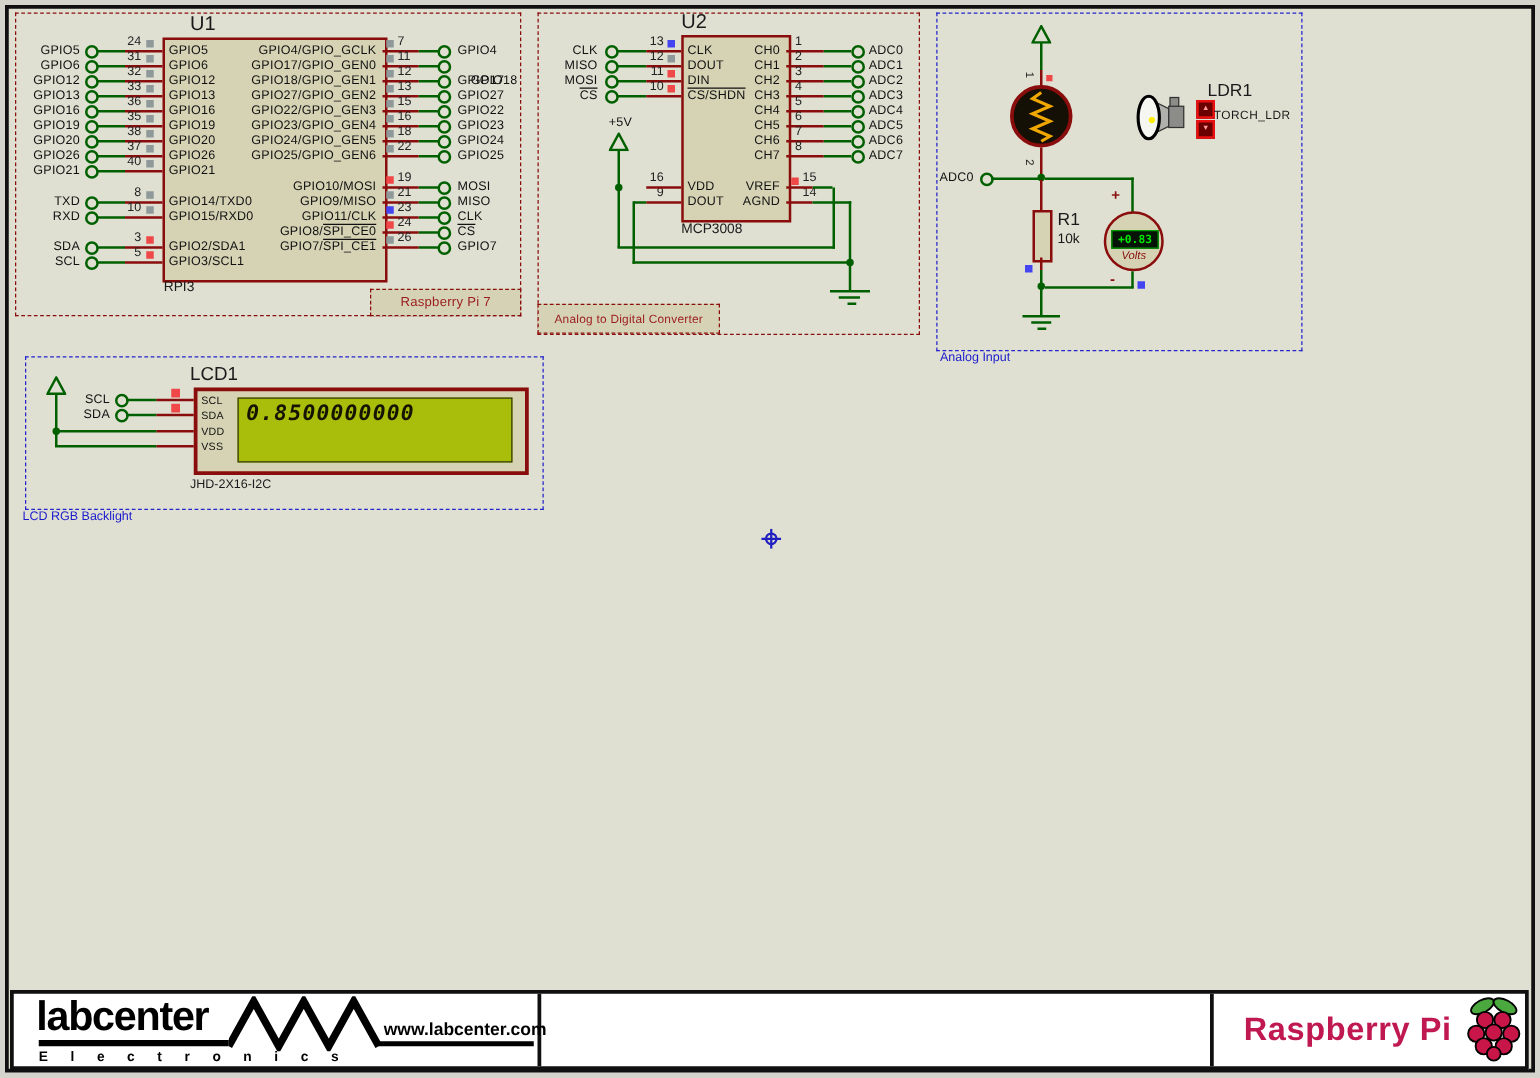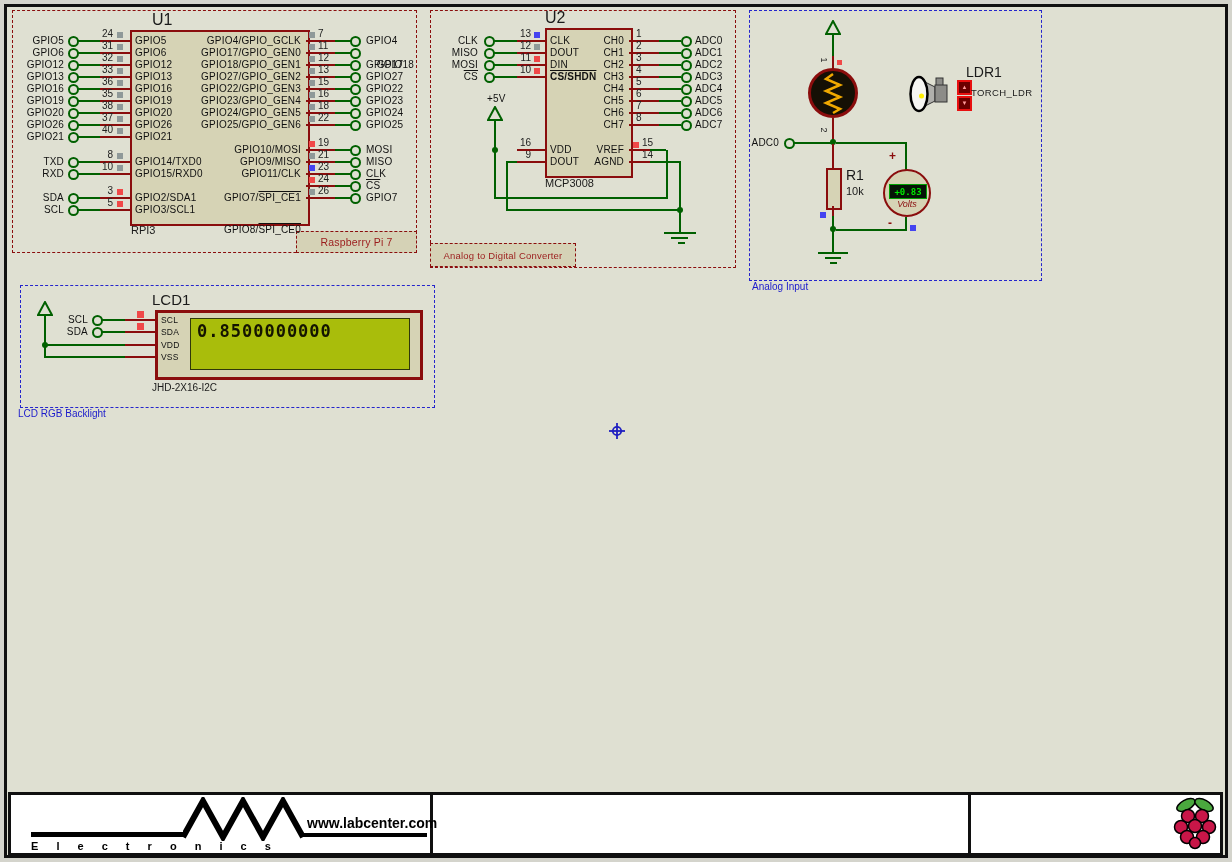--- a/index.html
+++ b/index.html
@@ -33,21 +33,21 @@
   .sheet-title{position:absolute;left:419px;width:538px;top:8px;text-align:center;
                font-weight:bold;font-size:17px;color:#00007f;}
   .brand{position:absolute;font-weight:bold;font-size:26px;color:#c01850;letter-spacing:.5px;}
   .actu{position:absolute;width:11px;height:11px;background:#6b0000;border:2px solid #e81010;
         color:#ff9a9a;font-size:6px;line-height:11px;text-align:center;cursor:pointer;}
   .meter-disp{position:absolute;background:#061406;border:1px solid #00a000;color:#00e800;
               font-family:"DejaVu Sans Mono",monospace;font-weight:bold;font-size:9px;
               display:flex;align-items:center;justify-content:center;}
   .screen{position:absolute;background:#a9bd0b;border:1px solid #30380a;}
   .lcd-text{position:absolute;font-family:"DejaVu Sans Mono",monospace;font-weight:bold;
-            font-size:17px;letter-spacing:1px;color:#141400;}
+            font-size:17px;letter-spacing:1px;color:#141400;font-style:italic;}
   .rot{transform:rotate(90deg);transform-origin:center;}
   .msign{position:absolute;color:#8a0d0d;font-size:12px;font-weight:bold;line-height:12px;}
 </style>
 </head>
 <body>
 
 <div class="canvas">
   <div class="sheet"></div>
 
   <div class="region" style="left:12px;top:10px;width:403px;height:241px"></div>
@@ -223,21 +223,21 @@
       <div class="wire" style="left: 335px; top: 173px; width: 16px; height: 2px;"></div>
       <div class="num" style="left: 318px; top: 161px; width: 30px;">23</div>
       <div class="ind" style="left: 309px; top: 165px; background: rgb(68, 68, 240);"></div>
       <div class="lbl r" style="left: 150px; top: 168px; width: 151px;">GPIO11/CLK</div>
       <div class="lbl" style="left: 366px; top: 180px; width: 48px;"><span class="ovl">CS</span></div>
       <div class="term" style="left: 350px; top: 181px;"></div>
       <div class="pin" style="left: 306px; top: 185px; width: 29px; height: 2px;"></div>
       <div class="wire" style="left: 335px; top: 185px; width: 16px; height: 2px;"></div>
       <div class="num" style="left: 318px; top: 173px; width: 30px;">24</div>
       <div class="ind" style="left: 309px; top: 177px; background: rgb(240, 72, 72);"></div>
-      <div class="lbl r" style="left: 150px; top: 180px; width: 151px; margin-top: 44px;">GPIO8/<span class="ovl">SPI_CE0</span></div>
+      <div class="lbl r" style="left: 150px; top: 180px; width: 151px;">GPIO8/<span class="ovl">SPI_CE0</span></div>
       <div class="lbl" style="left: 366px; top: 192px; width: 48px;">GPIO7</div>
       <div class="term" style="left: 350px; top: 193px;"></div>
       <div class="pin" style="left: 306px; top: 197px; width: 29px; height: 2px;"></div>
       <div class="wire" style="left: 335px; top: 197px; width: 16px; height: 2px;"></div>
       <div class="num" style="left: 318px; top: 185px; width: 30px;">26</div>
       <div class="ind" style="left: 309px; top: 189px; background: rgb(143, 153, 153);"></div>
       <div class="lbl r" style="left: 150px; top: 192px; width: 151px;">GPIO7/<span class="ovl">SPI_CE1</span></div>
     </div>
 
   <div class="region" style="left:430px;top:10px;width:304px;height:256px"></div>
@@ -266,21 +266,21 @@
       <div class="pin" style="left: 517px; top: 64px; width: 28px; height: 2px;"></div>
       <div class="num r" style="left: 499px; top: 52px; width: 32px;">11</div>
       <div class="ind" style="left: 534px; top: 56px; background: rgb(240, 72, 72);"></div>
       <div class="lbl" style="left: 550px; top: 59px; width: 70px;">DIN</div>
       <div class="lbl r" style="left: 432px; top: 71px; width: 46px;"><span class="ovl">CS</span></div>
       <div class="term" style="left: 484px; top: 72px;"></div>
       <div class="wire" style="left: 494px; top: 76px; width: 23px; height: 2px;"></div>
       <div class="pin" style="left: 517px; top: 76px; width: 28px; height: 2px;"></div>
       <div class="num r" style="left: 499px; top: 64px; width: 32px;">10</div>
       <div class="ind" style="left: 534px; top: 68px; background: rgb(240, 72, 72);"></div>
-      <div class="lbl" style="left: 550px; top: 71px; width: 70px; font-weight: bold;"><span class="ovl">CS/SHDN</span></div>
+      <div class="lbl" style="left: 550px; top: 71px; width: 70px;"><span class="ovl">CS/SHDN</span></div>
       <div class="lbl" style="left: 695px; top: 35px; width: 40px;">ADC0</div>
       <div class="term" style="left: 681px; top: 36px;"></div>
       <div class="pin" style="left: 629px; top: 40px; width: 30px; height: 2px;"></div>
       <div class="wire" style="left: 659px; top: 40px; width: 22px; height: 2px;"></div>
       <div class="num" style="left: 636px; top: 28px; width: 30px;">1</div>
       <div class="lbl r" style="left: 560px; top: 35px; width: 64px;">CH0</div>
       <div class="lbl" style="left: 695px; top: 47px; width: 40px;">ADC1</div>
       <div class="term" style="left: 681px; top: 48px;"></div>
       <div class="pin" style="left: 629px; top: 52px; width: 30px; height: 2px;"></div>
       <div class="wire" style="left: 659px; top: 52px; width: 22px; height: 2px;"></div>
@@ -458,29 +458,31 @@
       <line x1="8" y1="0" x2="8" y2="16"></line>
         <line x1="0" y1="8" x2="16" y2="8"></line>
         <circle cx="8" cy="8" r="4.2"></circle>
     </g>
   </svg>
 
   <div class="titlebar">
     <div class="vdiv" style="left:419px"></div>
     <div class="vdiv" style="left:957px"></div>
 
+    <div class="logo-main" style="left:18px;top:1px">labcenter</div>
     <div class="bar" style="left:20px;top:37px;width:152px;height:5px"></div>
     <svg class="abs" style="left:172px;top:2px" width="122" height="44">
       <polyline points="0,40 20,4 40,40 60,4 80,40 100,4 120,40" fill="none" stroke="#000" stroke-width="6"></polyline>
     </svg>
     <div class="logo-url" style="left:296px;top:20px">www.labcenter.com</div>
     <div class="bar" style="left:292px;top:38px;width:124px;height:4px"></div>
     <div class="logo-sub" style="left:20px;top:45px">E l e c t r o n i c s</div>
 
 
+    <div class="brand" style="left:984px;top:13px">Raspberry Pi</div>
     <svg class="abs" style="left:1160px;top:1px" width="48" height="54">
       <g stroke="#000" stroke-width="1.5">
         <ellipse cx="15" cy="9" rx="10" ry="5" fill="#4aa83e" transform="rotate(-28 15 9)"></ellipse>
         <ellipse cx="33" cy="9" rx="10" ry="5" fill="#4aa83e" transform="rotate(28 33 9)"></ellipse>
         <g fill="#c81648">
           <circle cx="17" cy="20" r="6.5"></circle>
             <circle cx="31" cy="20" r="6.5"></circle>
           <circle cx="10" cy="31" r="6.5"></circle>
             <circle cx="24" cy="30" r="6.5"></circle>
             <circle cx="38" cy="31" r="6.5"></circle>

